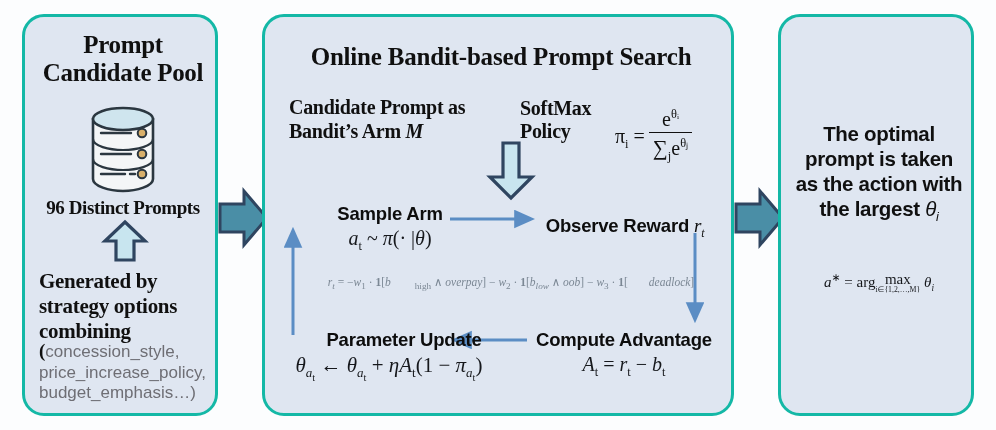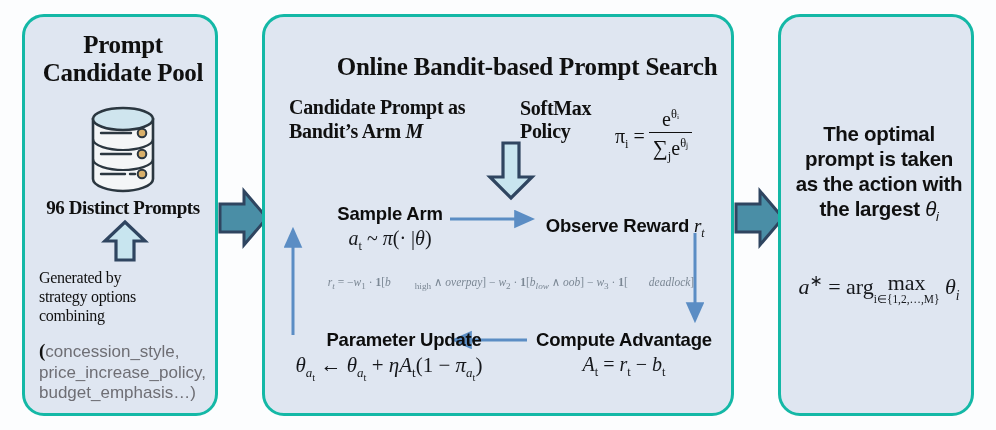--- a/index.html
+++ b/index.html
@@ -28,37 +28,37 @@
     font-weight:bold;
     color:#101010;
     text-align:center;
     line-height:1.12;
   }
   #left-title{
     position:absolute;left:0;top:14px;width:196px;
     font-size:25px;letter-spacing:-0.3px;
   }
   #center-title{
-    position:absolute;left:0;top:36px;width:472px;
-    font-size:25px;letter-spacing:-0.2px;margin-left:26px;
+    position:absolute;left:0;top:26px;width:472px;
+    font-size:25px;letter-spacing:-0.2px;
   }
 
   
   #db-icon{position:absolute;left:62px;top:86px;width:72px;height:92px;}
 
   
   #distinct-prompts{
     position:absolute;left:0;top:180px;width:196px;
     font-size:19px;font-weight:bold;text-align:center;color:#101010;
     font-family:"Liberation Serif", serif;letter-spacing:-0.4px;
   }
   #up-arrow-wrap{position:absolute;left:78px;top:203px;width:44px;height:42px;}
   #generated-by{
     position:absolute;left:14px;top:252px;width:186px;
-    font-size:16px;font-weight:normal;color:#101010;line-height:1.18;
+    font-size:21px;font-weight:bold;color:#101010;line-height:1.18;
     font-family:"Liberation Serif", serif;letter-spacing:-0.3px;
   }
   #strategy-options{
     position:absolute;left:14px;top:322px;width:192px;
     font-size:17px;color:#6e6e74;line-height:1.22;
     font-family:"Liberation Sans", sans-serif;
   }
   #strategy-options .paren{
     font-family:"Liberation Serif", serif;font-weight:bold;color:#101010;font-size:19px;
   }
@@ -118,21 +118,21 @@
 
   
   #right-text{
     position:absolute;left:12px;top:104px;width:172px;
     font-size:20.5px;font-weight:bold;color:#101010;text-align:center;
     line-height:1.22;font-family:Liberation Sans, sans-serif;letter-spacing:-0.3px;
   }
   #right-math{
     position:absolute;left:6px;top:254px;width:184px;
     text-align:center;font-family:"Liberation Serif", serif;
-    color:#16181c;font-size:22px;
+    color:#16181c;font-size:15px;
   }
   .argmax{display:inline-block;position:relative;vertical-align:middle;}
   .argmax .mx{display:block;line-height:1;}
   .argmax .sub{display:block;font-size:0.52em;line-height:1.1;margin-top:-1px;}
 
   svg{display:block;overflow:visible;}
 </style>
 </head>
 <body>
 

